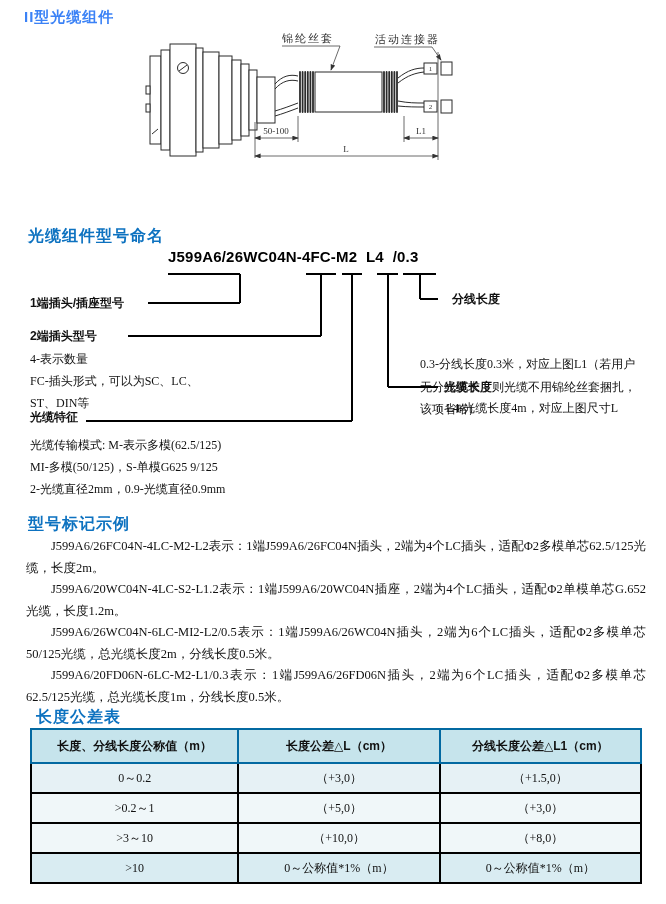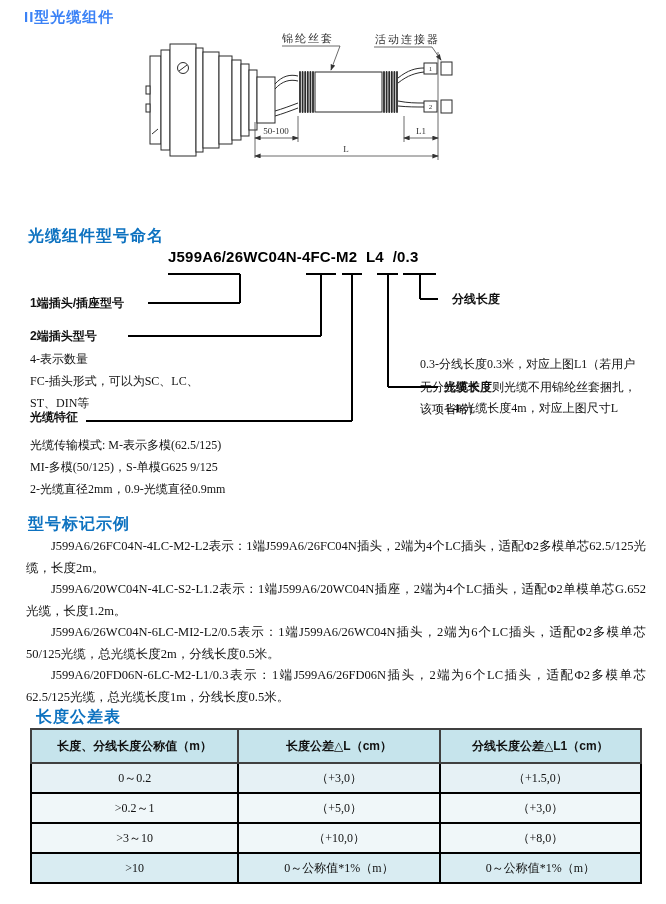--- a/index.html
+++ b/index.html
@@ -12,21 +12,21 @@
         font-family:"Liberation Sans","DejaVu Sans",sans-serif;}
   .model{font-size:15px;font-weight:bold;white-space:pre;letter-spacing:0.2px;color:#000;}
   .co-label{font-size:12px;font-weight:bold;line-height:14px;white-space:nowrap;}
   .co-note{font-size:12px;line-height:21px;white-space:nowrap;
            font-family:"Liberation Serif","DejaVu Serif",serif;}
   .co-note-block{font-size:12px;line-height:22.5px;white-space:normal;
            font-family:"Liberation Serif","DejaVu Serif",serif;}
   .example{font-size:12.5px;line-height:21.5px;text-indent:2em;text-align:justify;margin:0;
            font-family:"Liberation Serif","DejaVu Serif",serif;}
   table.tol{border-collapse:collapse;width:612px;font-family:"Liberation Serif","DejaVu Serif",serif;}
-  table.tol th{background:#c6e4ec;font-size:12px;font-weight:bold;height:30px;border:2px solid #404040;
+  table.tol th{background:#c6e4ec;font-size:12px;font-weight:bold;height:30px;border:2px solid #0369a1;
            font-family:"Liberation Sans","DejaVu Sans",sans-serif;}
   table.tol td{font-size:12px;text-align:center;height:26px;border:2px solid #000;}
   tr.row-odd td{background:#e6f1f5;}
   tr.row-even td{background:#f0f7f9;}
   tr.row-last td{background:#d9ecf2;}
   svg .ln{stroke:#2b2b2b;stroke-width:1;fill:none;}
   svg .fig-rect{stroke:#2b2b2b;stroke-width:1;fill:#ffffff;}
   svg .coil{stroke:#2b2b2b;stroke-width:1.8;stroke-linecap:round;fill:none;}
   svg .dim{stroke:#444;stroke-width:0.8;fill:none;}
   svg .dimtxt{font-size:9px;fill:#333;font-family:"Liberation Serif","DejaVu Serif",serif;}

